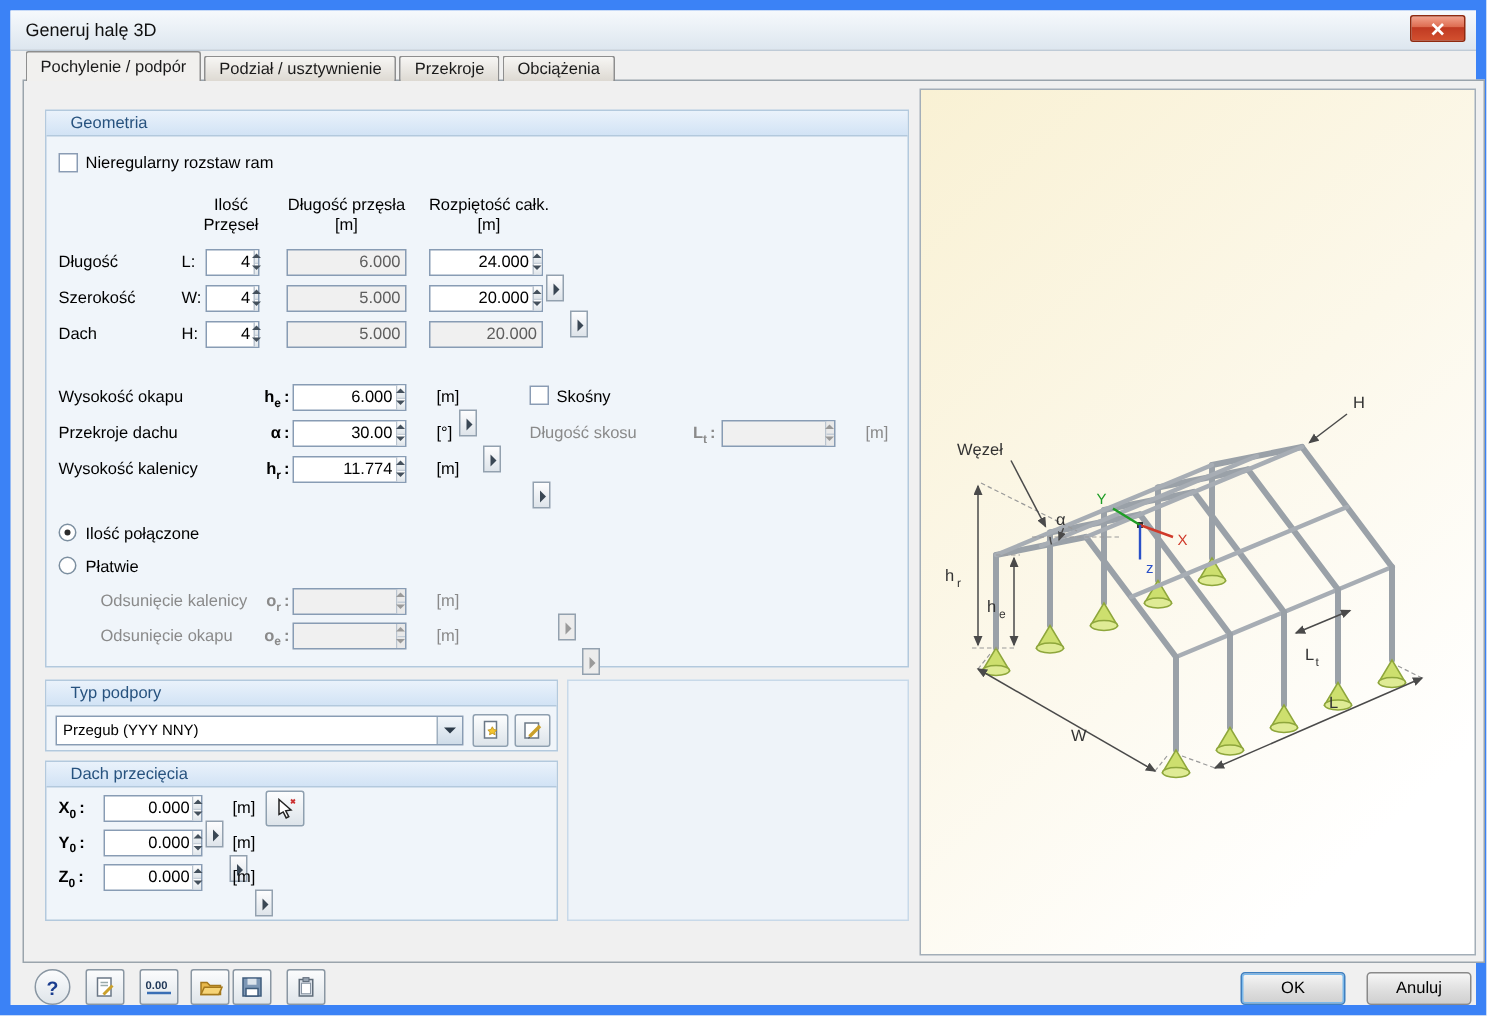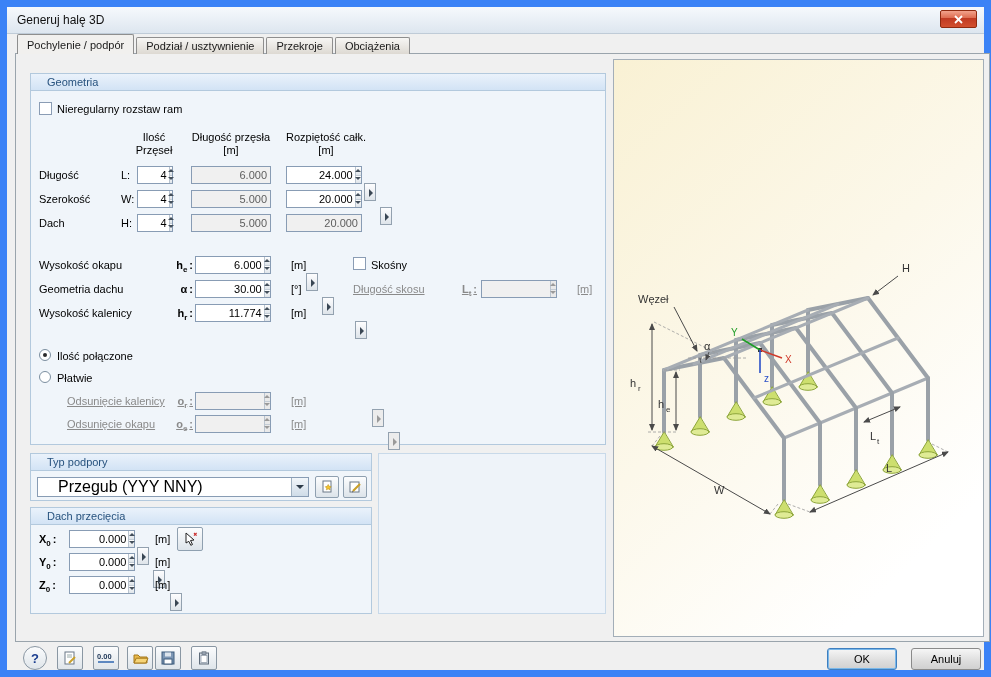--- a/index.html
+++ b/index.html
@@ -25,21 +25,21 @@
     border:1px solid #9aa4ac; background:#f0f0f0; }
   .abs { position:absolute; }
 
   
   .group { position:absolute; border:1px solid #b3c9dd; background:#f0f5fa; }
   .ghead { height:17px; line-height:16px; background:linear-gradient(#eaf2fb,#d2e3f5);
     border-bottom:1px solid #b3c9dd; color:#27527e; font-size:11px; padding-left:16px; }
   .group.empty { background:#eef3f9; border-color:#c8d9e9; }
 
   .lbl { font-size:11px; line-height:13px; color:#000; white-space:nowrap; }
-  .dim { color:#8a8a8a !important;text-decoration:underline; }
+  .dim { color:#8a8a8a !important; }
   .chead { font-size:11px; line-height:13px; text-align:center; color:#000; }
   .sym { font-size:11px; font-weight:bold; white-space:nowrap; }
   .sym sub { font-size:8px; }
   .sym .cl { margin-left:2px; }
 
   
   .plain { height:18px; border:1px solid #889cb4; font:11px "Liberation Sans",sans-serif;
     text-align:right; padding:0 3px; background:#fff; }
   input:disabled { background:#f0f0f0; color:#5e5e5e; }
   .spinfield { display:inline-flex; height:18px; border:1px solid #889cb4; background:#fff; }
@@ -60,21 +60,21 @@
   .ext::after { content:""; position:absolute; left:4px; top:5px; border:4px solid transparent;
     border-left-color:#3a4754; border-right-width:0; }
   .ext.dis { background:#ececec; }
   .ext.dis::after { border-left-color:#9a9a9a; }
 
   .cb { width:13px; height:13px; border:1px solid #8a9cb4; background:#fff; display:inline-block; cursor:pointer; }
   .rb { width:12px; height:12px; border:1px solid #7c8fa0; border-radius:50%; background:#fff; display:inline-block; cursor:pointer; }
   .rb.on::after { content:""; display:block; width:4px; height:4px; margin:3px; border-radius:50%; background:#2b2b2b; }
 
   .combo { display:flex; height:20px; border:1px solid #889cb4; background:#fff; align-items:center; cursor:pointer; }
-  .cval { flex:1; font-size:16px; padding:0 20px; white-space:nowrap; overflow:hidden; }
+  .cval { flex:1; font-size:10px; padding:0 4px; white-space:nowrap; overflow:hidden; }
   .cbtn { width:17px; height:18px; background:linear-gradient(#f2f6fa,#cfdce8); border-left:1px solid #9fb0c0; position:relative; }
   .cbtn i { position:absolute; left:4px; top:7px; border:4px solid transparent; border-top-color:#2d3b49; border-bottom:0; }
 
   .sbtn { position:absolute; width:24px; height:22px; border:1px solid #8fa0b0; border-radius:2px;
     background:linear-gradient(#fcfdfe,#dde4ea); padding:0; cursor:pointer; }
   .sbtn svg, .tbtn svg { display:block; margin:auto; }
 
   
   .preview { position:absolute; left:597px; top:5px; width:371px; height:578px; border:1px solid #a3aeb8; overflow:hidden; }
 
@@ -194,21 +194,21 @@
             <i class="up"></i>
             <i class="dn"></i>
           </span>
       </span>
       <button class="ext abs" style="left:242px;top:182px"></button>
       <span class="lbl abs" style="left:260px;top:185px">[m]</span>
       <span class="cb abs" style="left:322px;top:183px"></span>
       <span class="lbl abs" style="left:340px;top:185px">Skośny</span>
 
       
-      <span class="lbl abs" style="left:8px;top:209px">Geometria dachu</span>
+      <span class="lbl abs" style="left:8px;top:209px">Przekroje dachu</span>
       <span class="sym abs" style="left:126px;top:209px;width:36px;text-align:right">
         <span>α</span><sub></sub><span class="cl">:</span>
       </span>
       <span class="spinfield abs" style="left:164px;top:206px;width:76px">
         <input value="30.00" style="">
         <span class="spin">
             <i class="up"></i>
             <i class="dn"></i>
           </span>
       </span>

